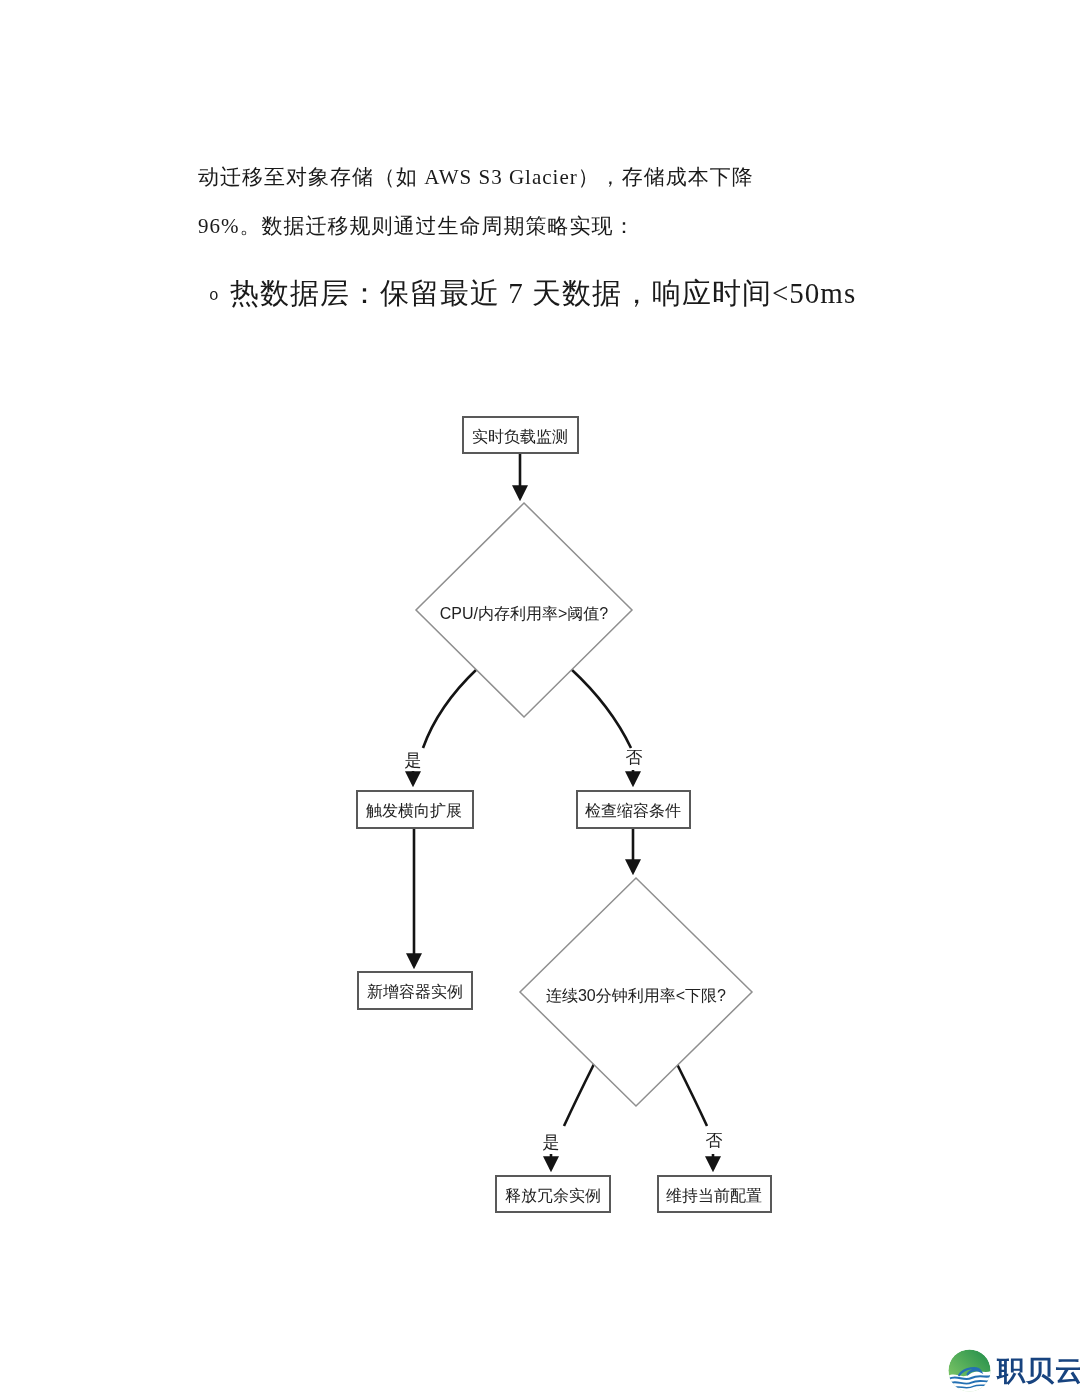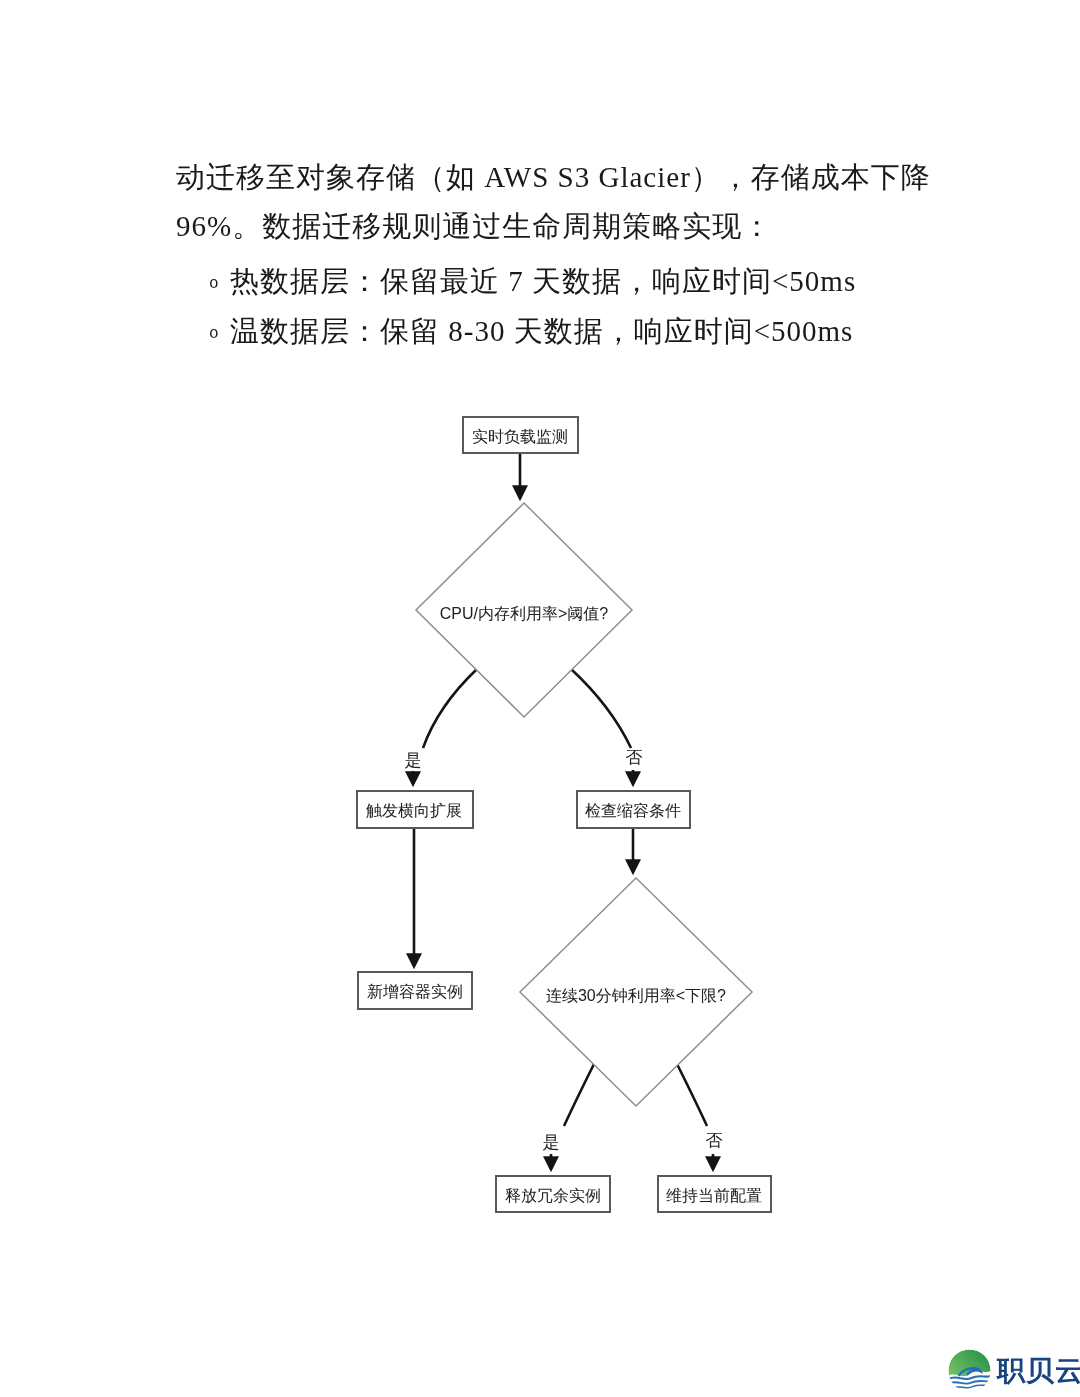--- a/index.html
+++ b/index.html
@@ -19,32 +19,32 @@
     position:relative;
     width:1080px;
     height:1397px;
     margin:0 auto;
     background:var(--page-bg);
     overflow:hidden;
     font-family:"Liberation Serif", serif;
   }
   .body-text{
     position:absolute;
-    left:176px;
+    left:198px;
     top:153px;
-    font-size:29px;
+    font-size:21px;
     line-height:49px;
     color:var(--body-text);
     white-space:nowrap;
     letter-spacing:1px;
   }
   .bullet-list{
     position:absolute;
     left:209px;
-    top:256px;
+    top:268px;
     font-size:29px;
     line-height:50px;
     color:var(--body-text);
     white-space:nowrap;
     letter-spacing:1px;
   }
   .bullet-row{height:50px;}
   .bullet-marker{
     display:inline-block;
     width:21px;
@@ -112,23 +112,20 @@
 <div class="page">
 
   <div class="body-text">
     <div>动迁移至对象存储（如 AWS S3 Glacier），存储成本下降</div>
     <div>96%。数据迁移规则通过生命周期策略实现：</div>
   </div>
 
   <div class="bullet-list">
     <div class="bullet-row">
       <span class="bullet-marker">o</span><span>热数据层：保留最近 7 天数据，响应时间&lt;50ms</span>
-    </div>
-    <div class="bullet-row">
-      <span class="bullet-marker">o</span><span>温数据层：保留 8-30 天数据，响应时间&lt;500ms</span>
     </div>
   </div>
 
   <svg class="flow" viewBox="0 0 1080 1397" xmlns="http://www.w3.org/2000/svg">
     <defs>
       <marker id="arrow" markerUnits="userSpaceOnUse" markerWidth="16" markerHeight="16" viewBox="0 0 10 10" refX="8" refY="5" orient="auto">
         <path class="arrow-head" d="M0,0 L10,5 L0,10 Z"></path>
       </marker>
     </defs>
 

